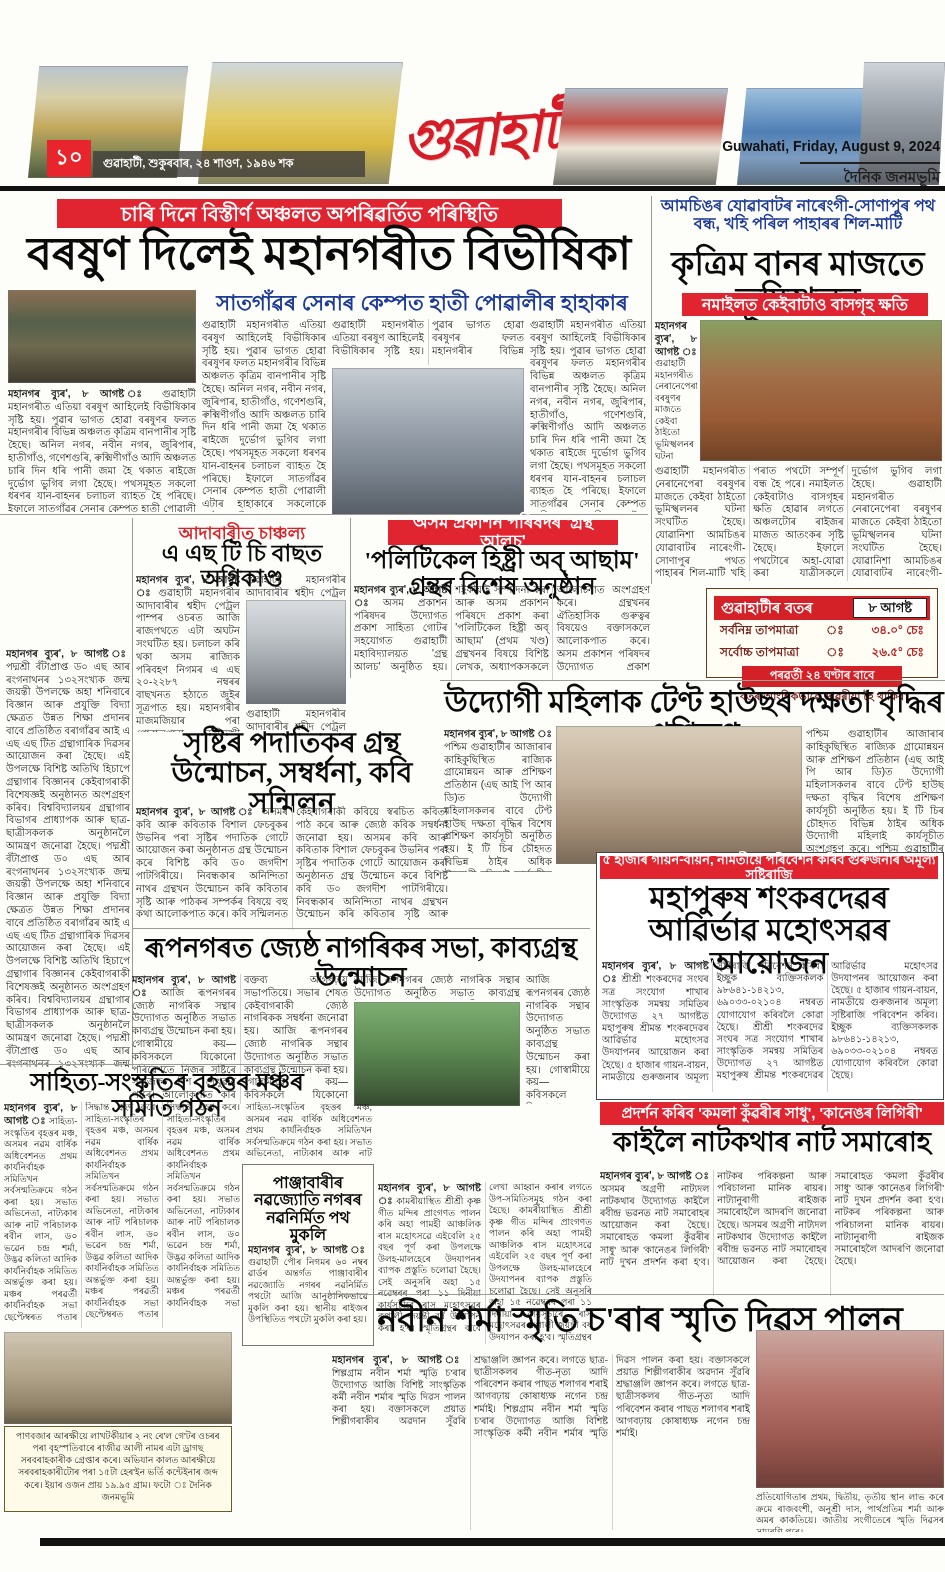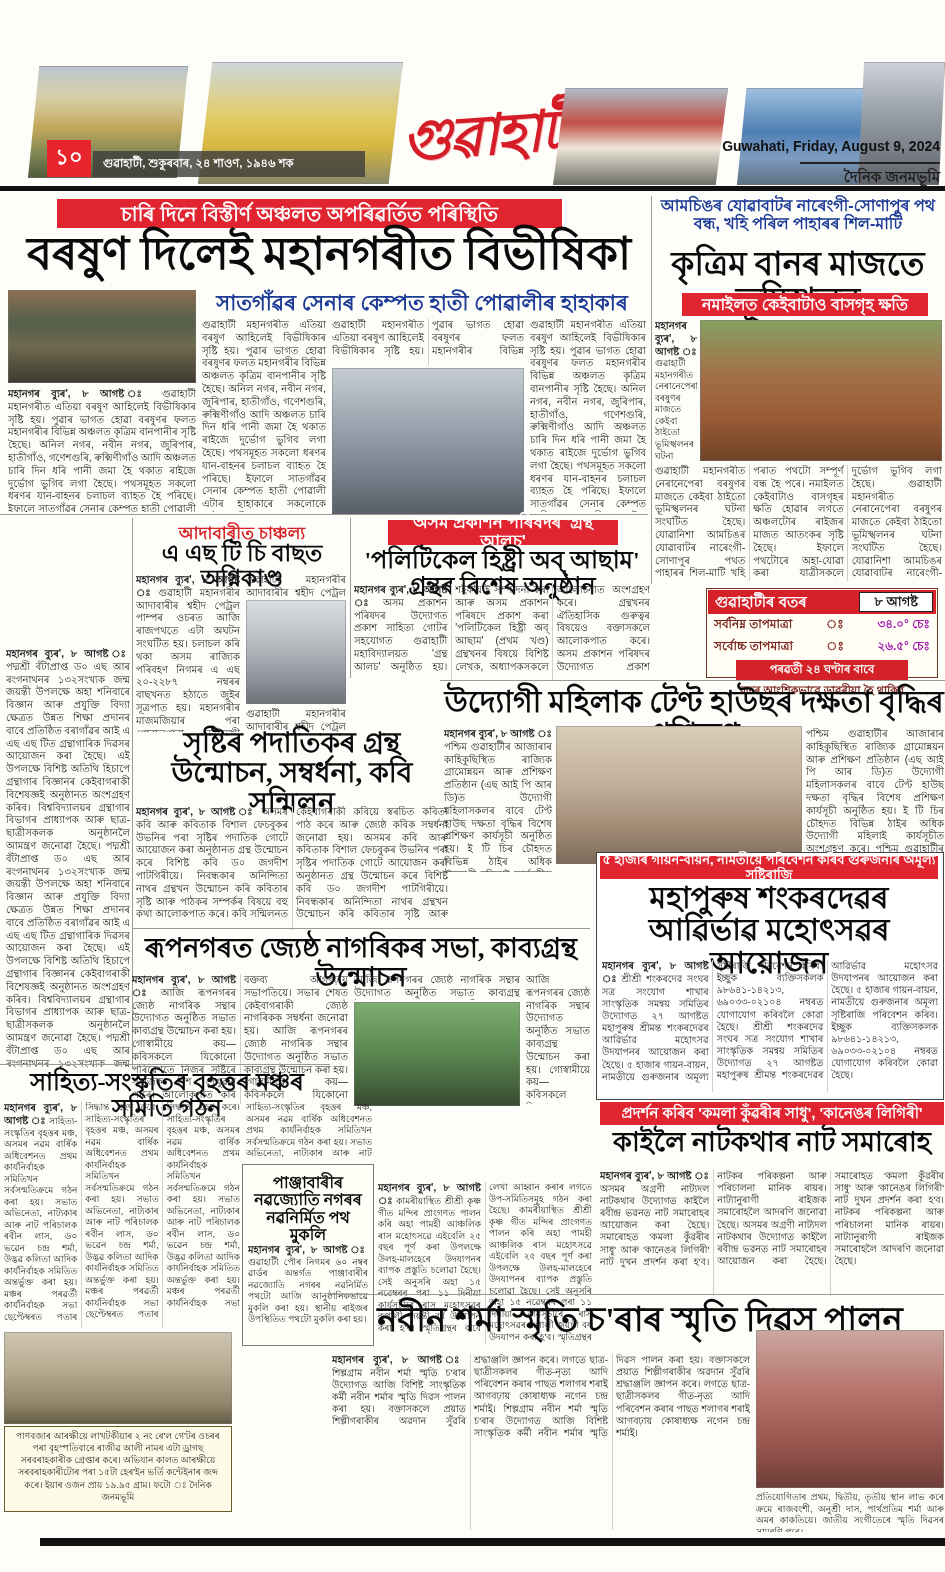--- a/index.html
+++ b/index.html
@@ -27,26 +27,26 @@
   .red-h{color:#d92127;font-family:"Liberation Serif",serif;font-weight:bold;text-align:center;line-height:1.22;}
   .body{font-size:10px;line-height:1.28;text-align:justify;color:#1c1c1c;overflow:hidden;}
   .body b{font-size:10px;}
   .s9 .body,.body.s9{font-size:9px;}
   .cols2{column-count:2;column-gap:8px;column-rule:1px solid #cfcfcf;}
   .cols3{column-count:3;column-gap:8px;column-rule:1px solid #cfcfcf;}
   .hline{background:#9a9a96;height:1px;}
   .vline{background:#9a9a96;width:1px;}
   .boxed{border:1.5px solid #444;}
   
-  .weather{border:1.5px solid #6b3a1e;background:#fffdf4;padding:1px;box-sizing:border-box;}
+  .weather{border:1.5px solid #6b3a1e;background:#fffdf4;padding:7px;box-sizing:border-box;}
   .weather-head{background:#d42127;display:flex;align-items:center;justify-content:space-between;padding:2px 3px;height:24px;box-sizing:border-box;}
   .weather-title{color:#fff;font-weight:bold;font-size:15px;padding-left:4px;}
   .weather-date{background:#fff;border:1px solid #222;color:#111;font-weight:bold;font-size:13px;padding:0 14px;height:18px;display:flex;align-items:center;}
   .wrow{display:flex;justify-content:space-between;font-size:12px;color:#7a241c;font-weight:bold;padding:1px 6px;}
-  .wrow .val{color:#a21caf;}
+  .wrow .val{color:#b91c1c;}
   .wnext{background:#d42127;color:#fff;font-weight:bold;font-size:11.5px;text-align:center;margin:2px 28px 1px 28px;padding:1px 0;}
   .wfc{font-size:11px;color:#7a241c;text-align:center;font-weight:bold;}
   
   .ph-flood1{background:linear-gradient(180deg,#8a6f52 0%,#55604a 35%,#6e6a50 60%,#3f3a2e 100%);}
   .ph-flood2{background:linear-gradient(180deg,#c6ccd2 0%,#9fa8b2 35%,#7f8994 65%,#565d66 100%);}
   .ph-slide{background:linear-gradient(180deg,#88a061 0%,#a1714a 38%,#9a5c36 68%,#6f4226 100%);}
   .ph-bus{background:linear-gradient(180deg,#dadee1 0%,#b8bdc2 40%,#8f959b 75%,#6d7278 100%);}
   .ph-tent{background:linear-gradient(180deg,#d9cdb9 0%,#c2b09a 42%,#a08a74 75%,#7a6a58 100%);}
   .ph-rup{background:linear-gradient(180deg,#7fae72 0%,#5c8a52 45%,#47663f 78%,#35492e 100%);}
   .ph-police{background:linear-gradient(180deg,#cfc6b2 0%,#b3a68c 45%,#8f8268 80%,#645a44 100%);}

